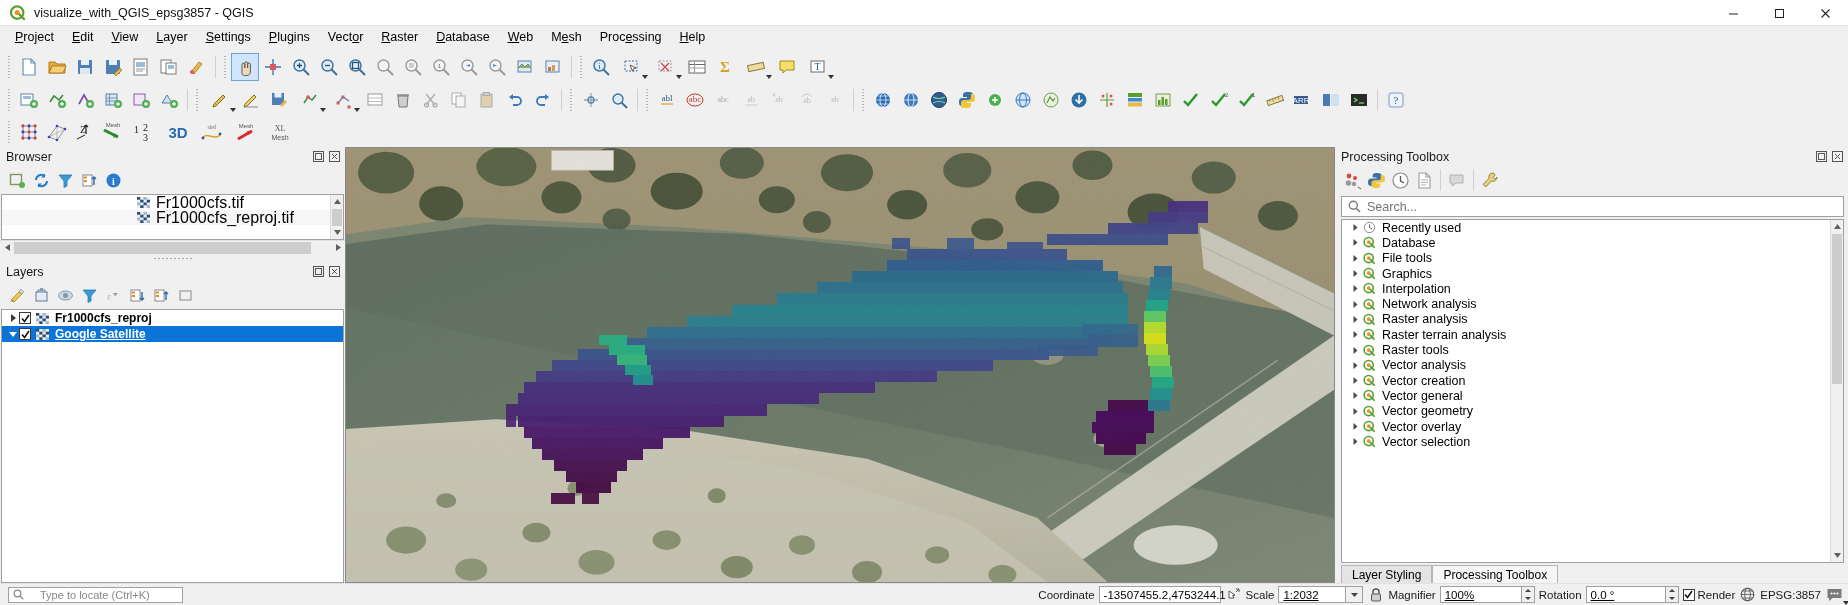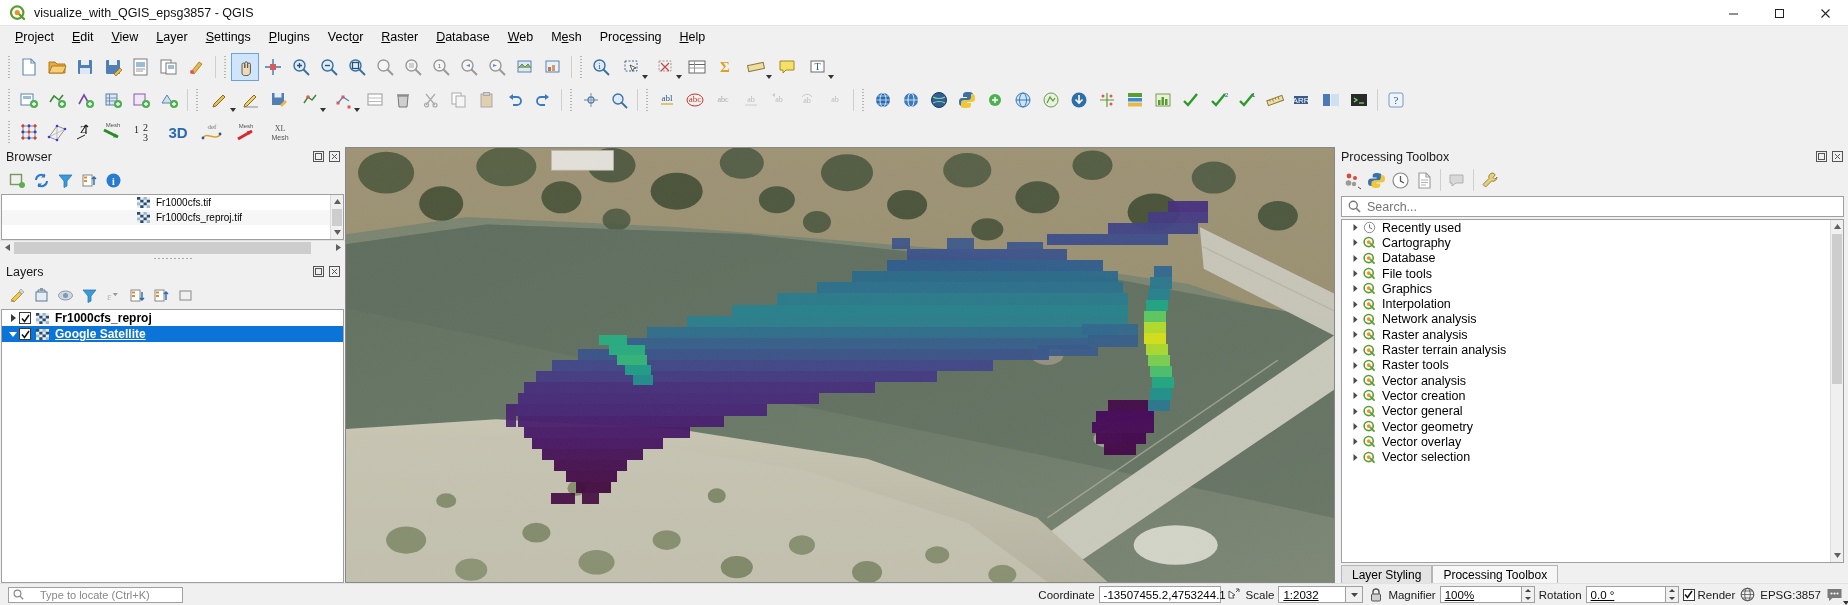--- a/index.html
+++ b/index.html
@@ -77,21 +77,21 @@
   }
   .docktitle .sp { flex:1 1 auto; }
   .dockbtn { width:13px;height:13px; margin-left:3px; display:flex;align-items:center;justify-content:center; }
   .docktools {
     height:28px; display:flex; align-items:center; padding-left:6px; gap:2px; background:#f0f0f0;
   }
   .dtbtn { width:22px;height:22px;display:flex;align-items:center;justify-content:center; }
   .treebox { flex:1 1 auto; background:#fff; border:1px solid #a0a0a0; margin:0 1px; overflow:hidden; position:relative; }
 
   .browsertree { height:100%; position:relative; background:#fff; }
-  .brow { height:15px; display:flex; align-items:center; font-size:10px; padding-left:135px; }
+  .brow { height:15px; display:flex; align-items:center; font-size:16px; padding-left:135px; }
   .brow.alt { background:#f6f6f6; }
   .brow .ricon { width:13px;height:11px;margin-right:6px;flex:0 0 13px; }
 
   
   .vscroll { position:absolute; right:0; top:0; width:13px; bottom:0; background:#f0f0f0; border-left:1px solid #dcdcdc; }
   .vscroll .arrow { height:13px; display:flex;align-items:center;justify-content:center; background:#f0f0f0;}
   .vscroll .thumb { position:absolute; left:1px; right:1px; background:#cdcdcd; }
   .hscroll { height:14px; background:#f0f0f0; display:flex; align-items:center; border-top:1px solid #e0e0e0;}
   .hscroll .harrow { width:14px;height:14px;display:flex;align-items:center;justify-content:center; }
   .hscroll .htrack { flex:1 1 auto; height:14px; position:relative; }
@@ -1291,35 +1291,20 @@
                   <path d="M0.5 0l4 3.5-4 3.5z" fill="#4a4a4a"></path>
                 </svg>
               </span>
               <span class="pticon">
                 <svg width="13" height="13" viewBox="0 0 16 16">
                   <circle cx="7" cy="7.4" r="5.6" fill="none" stroke="#5a9e2f" stroke-width="2"></circle>
                   <path d="M9 9.2L13.6 13.8" stroke="#5a9e2f" stroke-width="2.2" stroke-linecap="round"></path>
                   <circle cx="7" cy="7.4" r="2.3" fill="#e8922a"></circle>
                 </svg>
               </span>
-              <span>Cartography</span>
-            </div>
-            <div class="ptrow">
-              <span class="ptarrow">
-                <svg width="5" height="7" viewBox="0 0 5 7">
-                  <path d="M0.5 0l4 3.5-4 3.5z" fill="#4a4a4a"></path>
-                </svg>
-              </span>
-              <span class="pticon">
-                <svg width="13" height="13" viewBox="0 0 16 16">
-                  <circle cx="7" cy="7.4" r="5.6" fill="none" stroke="#5a9e2f" stroke-width="2"></circle>
-                  <path d="M9 9.2L13.6 13.8" stroke="#5a9e2f" stroke-width="2.2" stroke-linecap="round"></path>
-                  <circle cx="7" cy="7.4" r="2.3" fill="#e8922a"></circle>
-                </svg>
-              </span>
               <span>Database</span>
             </div>
             <div class="ptrow">
               <span class="ptarrow">
                 <svg width="5" height="7" viewBox="0 0 5 7">
                   <path d="M0.5 0l4 3.5-4 3.5z" fill="#4a4a4a"></path>
                 </svg>
               </span>
               <span class="pticon">
                 <svg width="13" height="13" viewBox="0 0 16 16">

